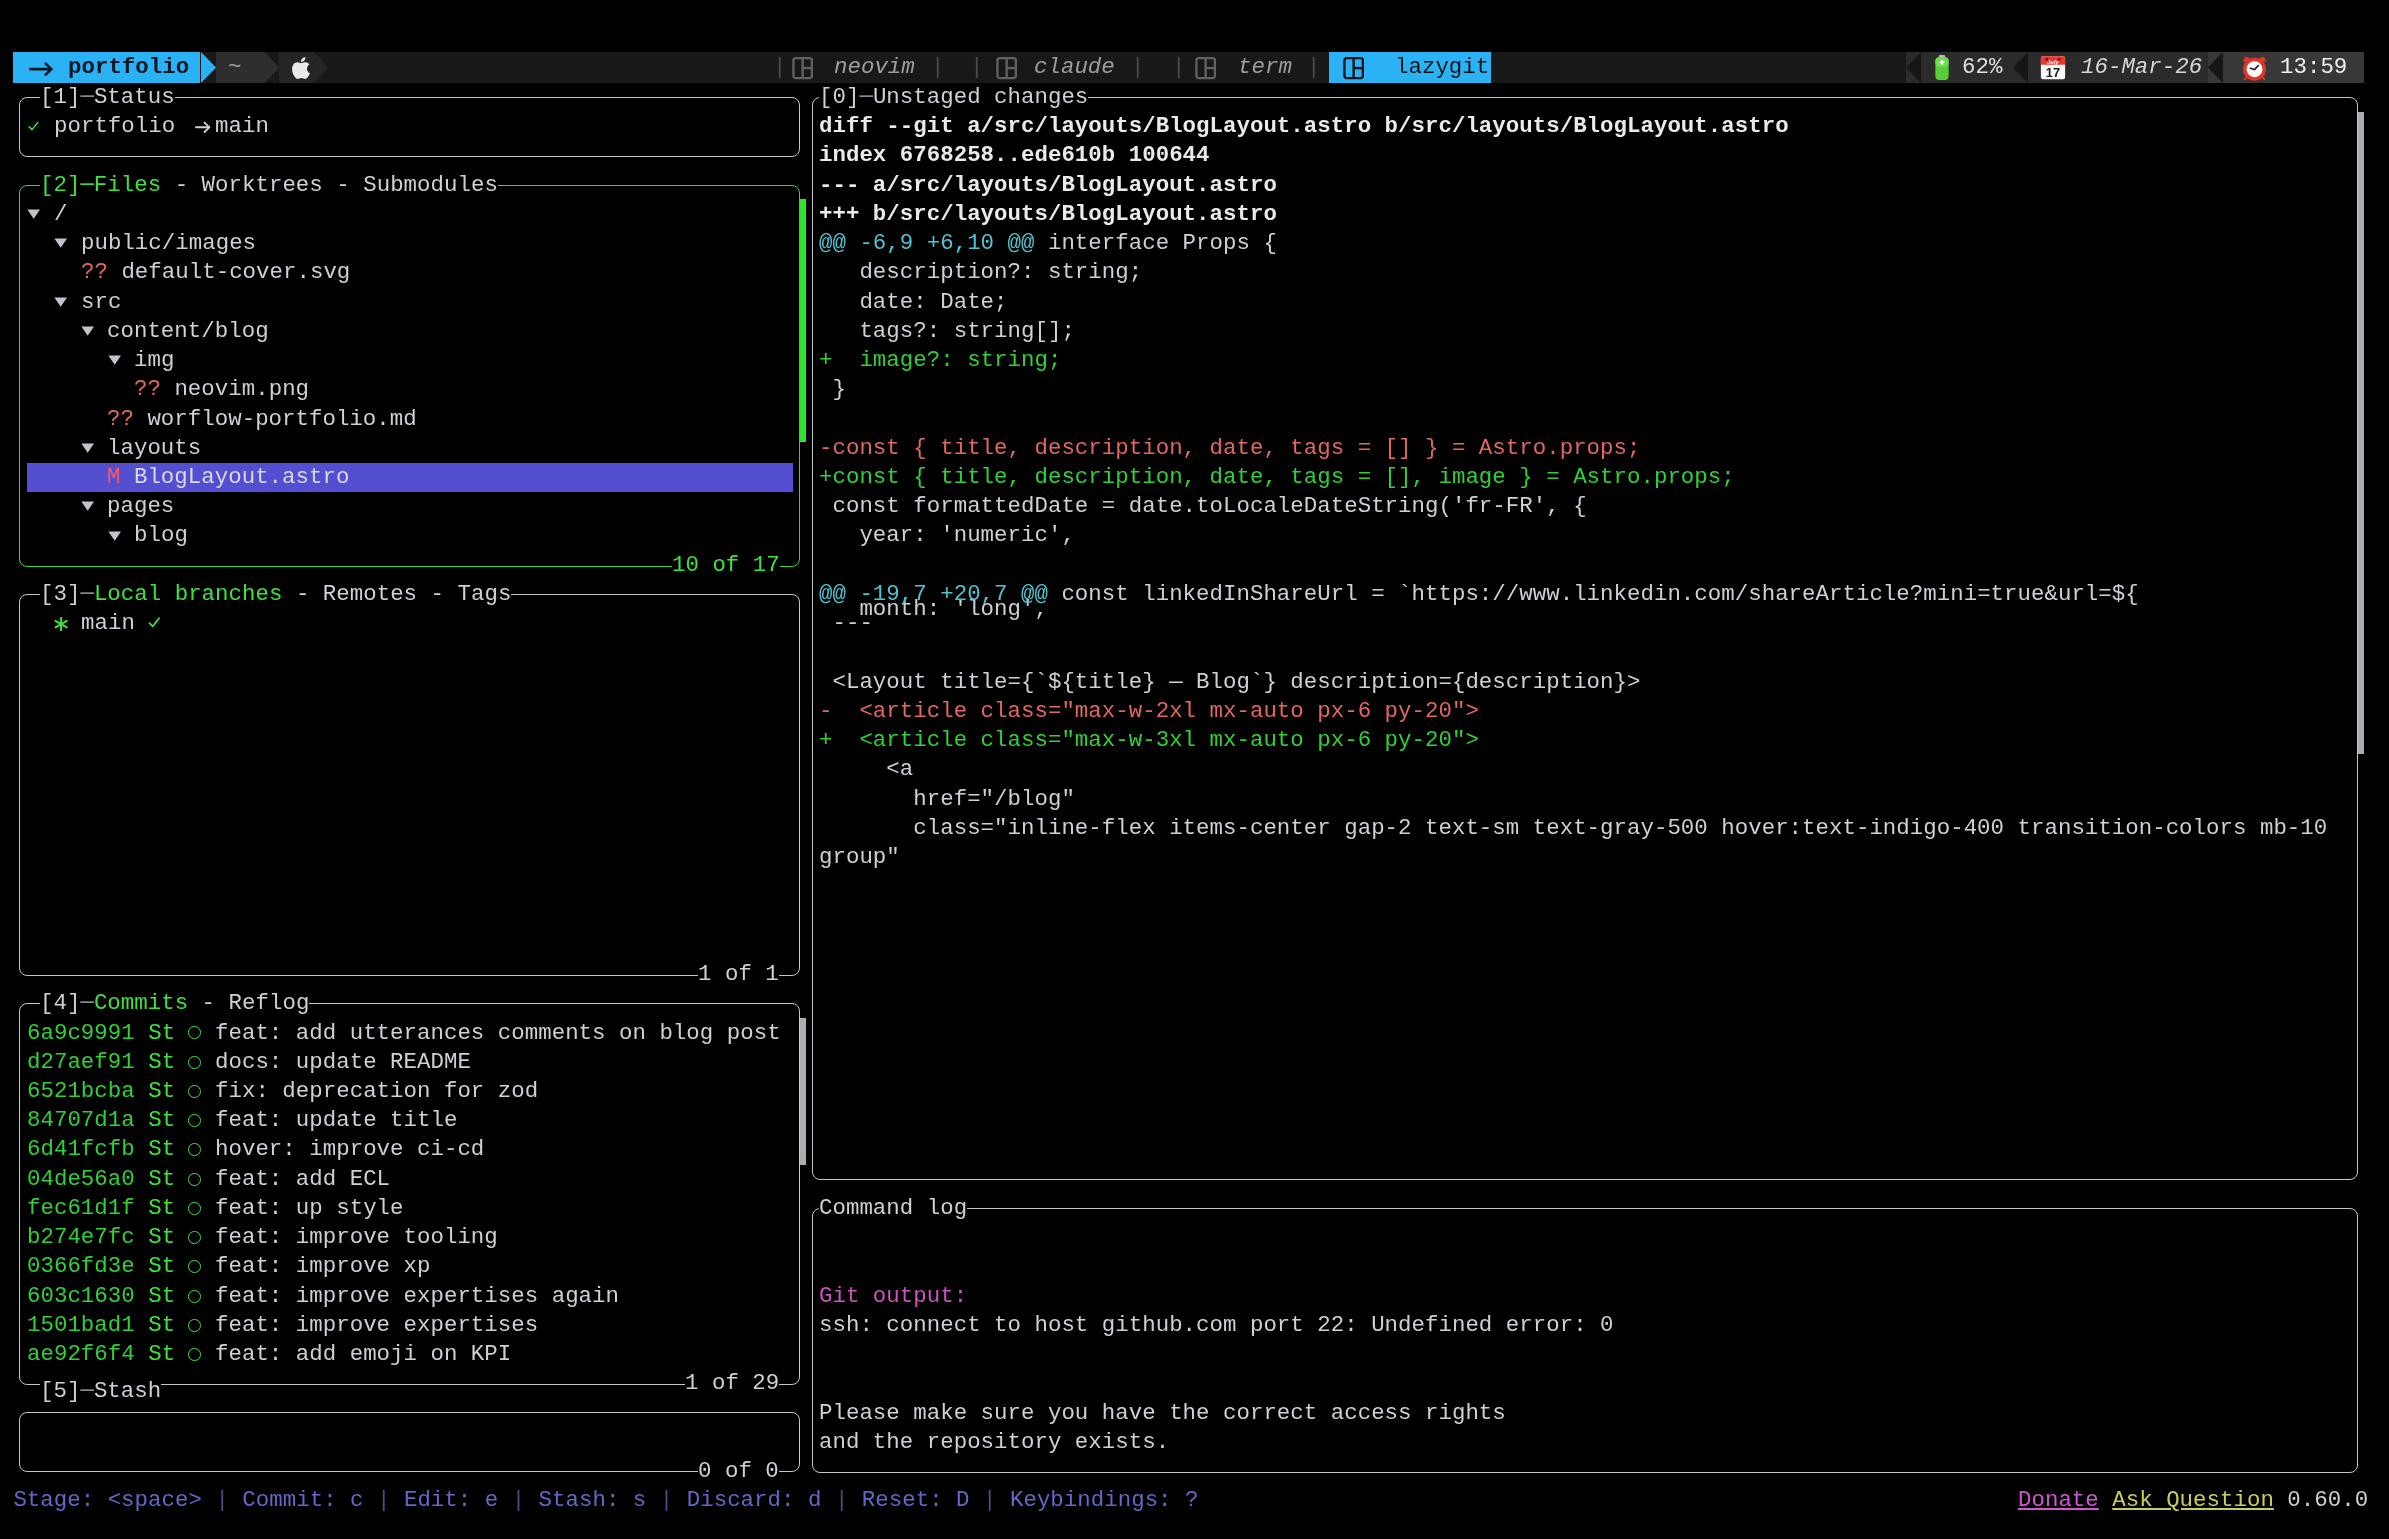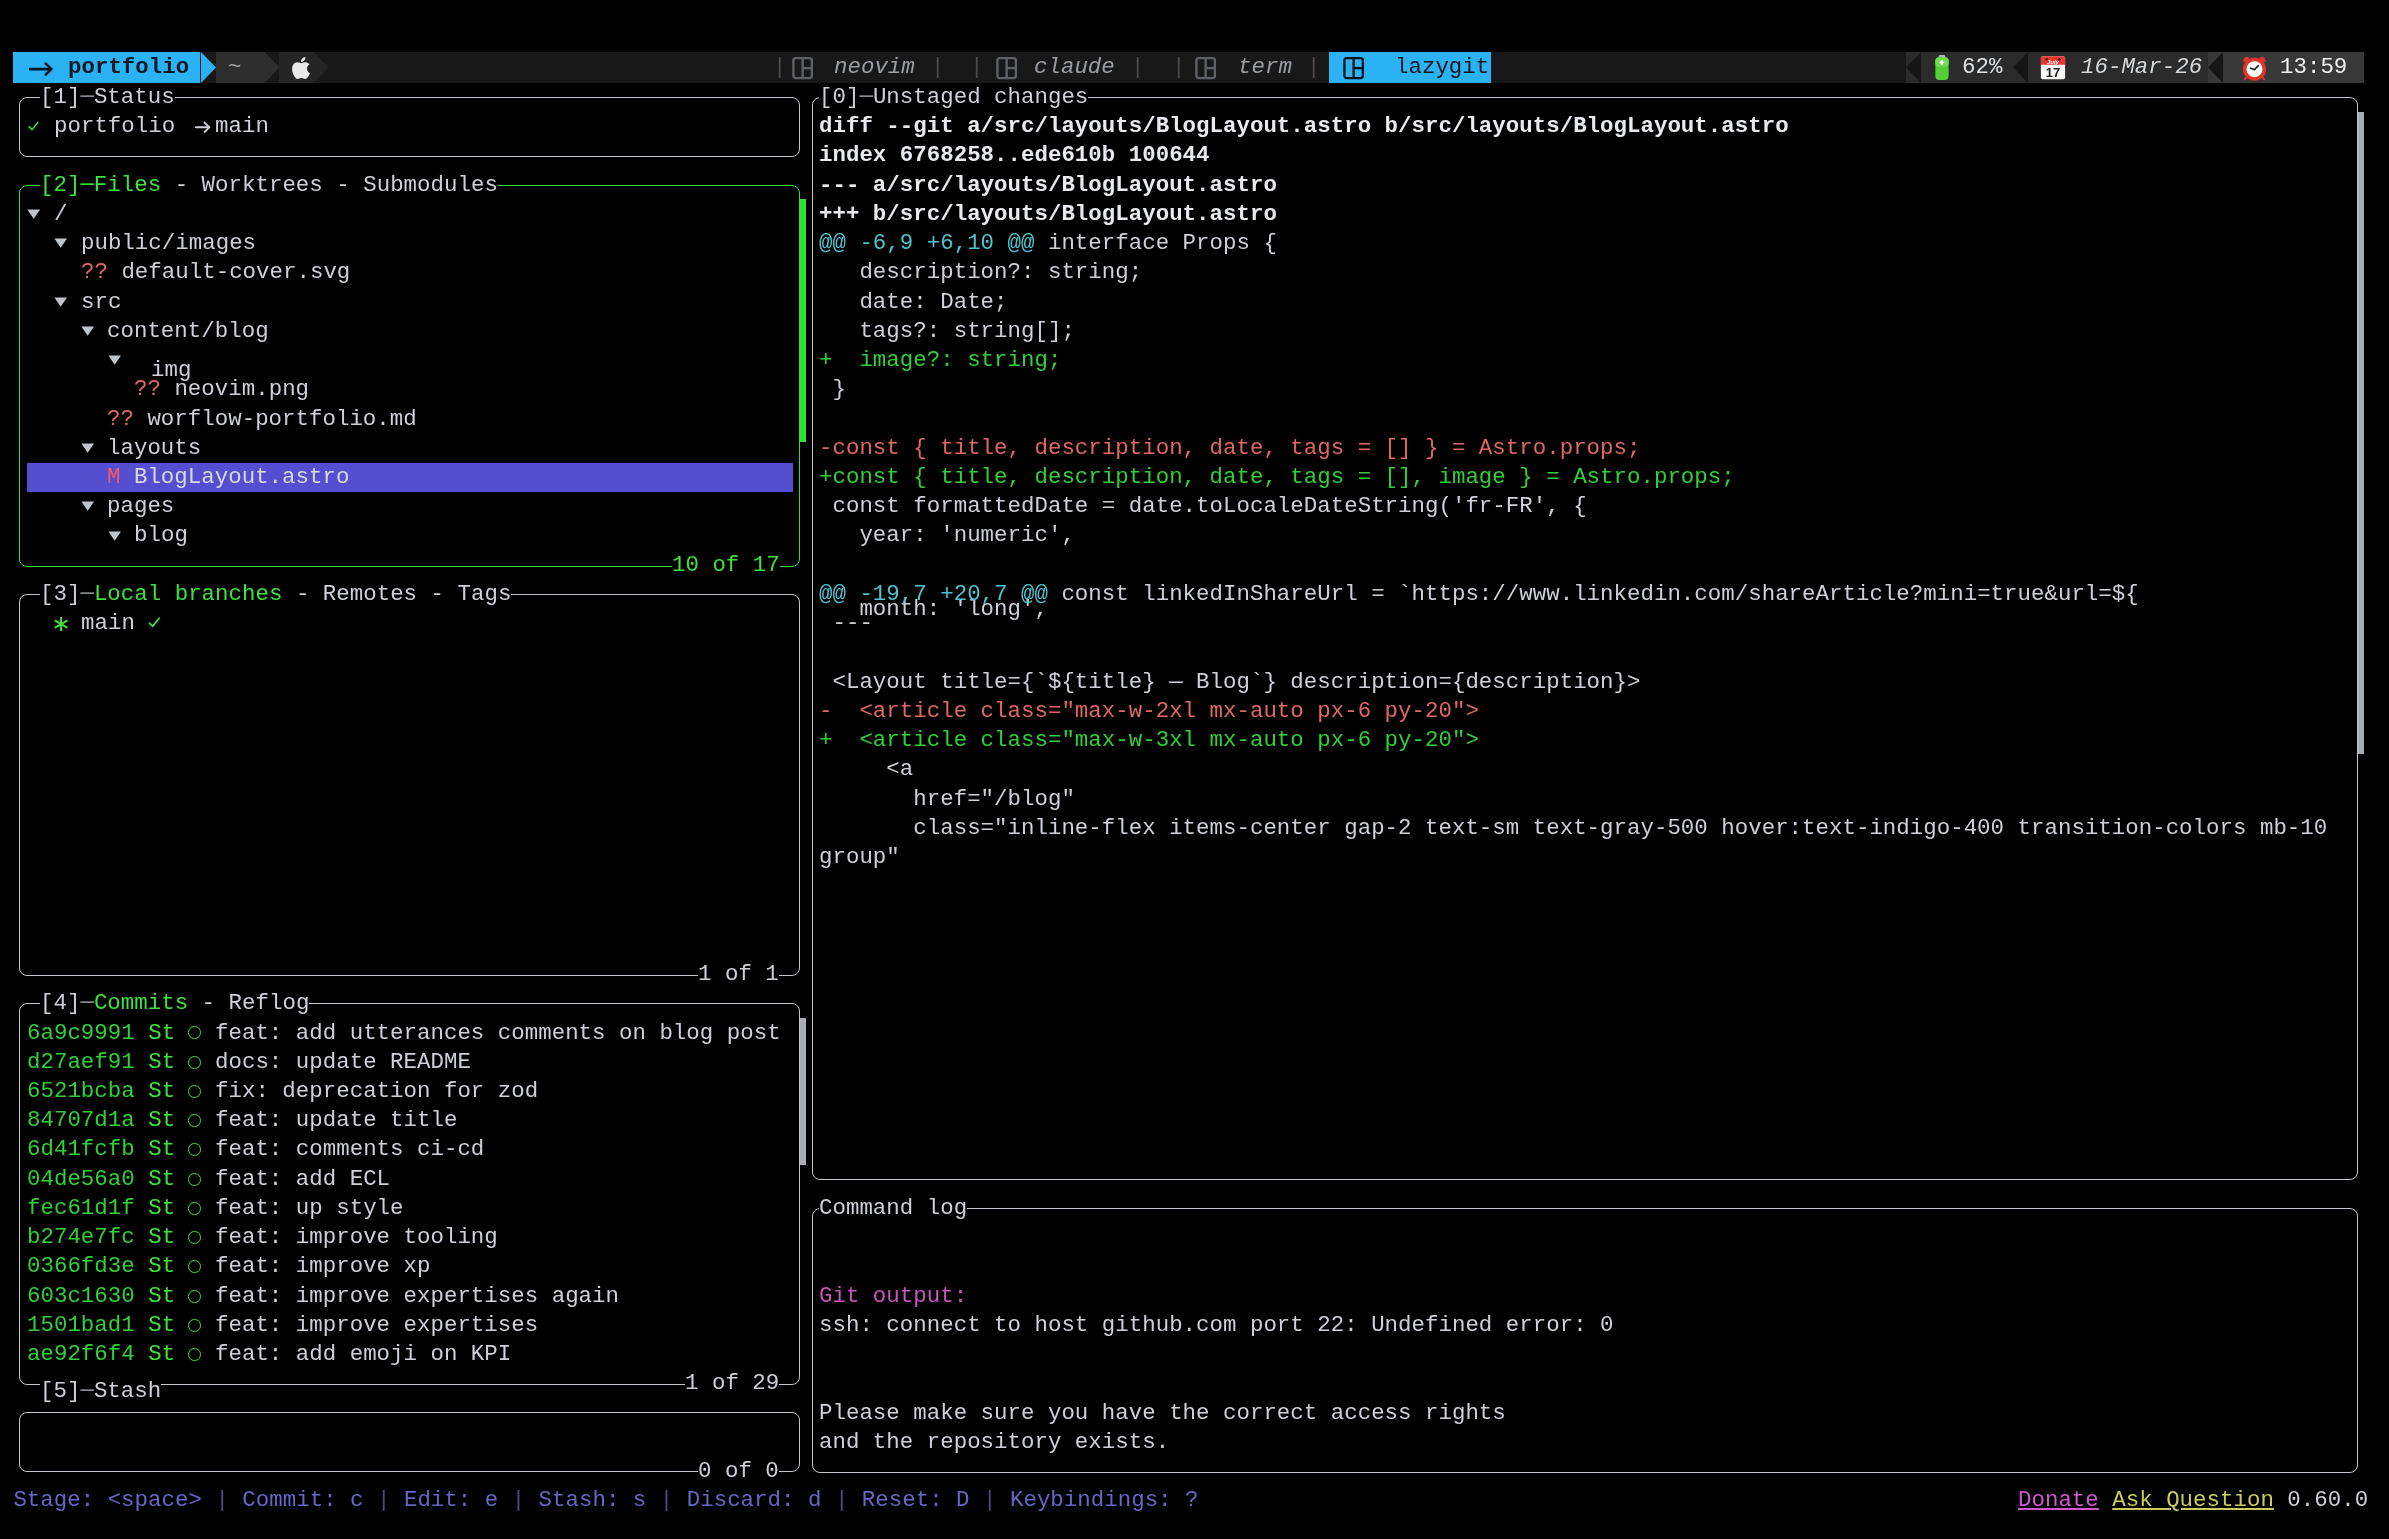--- a/index.html
+++ b/index.html
@@ -170,21 +170,21 @@
       <path d="M0.5 0.5 H16.5 L8.5 12.5 Z" fill="#c0c5cb"></path>
     </svg>
 <div class="t w" style="left:81px;top:288px;">src</div>
 <svg style="left:81px;top:326px" width="13.4" height="10.3" viewBox="0 0 17 13">
       <path d="M0.5 0.5 H16.5 L8.5 12.5 Z" fill="#c0c5cb"></path>
     </svg>
 <div class="t w" style="left:107px;top:317px;">content/blog</div>
 <svg style="left:108px;top:355px" width="13.4" height="10.3" viewBox="0 0 17 13">
       <path d="M0.5 0.5 H16.5 L8.5 12.5 Z" fill="#c0c5cb"></path>
     </svg>
-<div class="t w" style="left:151px;top:346px;margin-top:10px;">img</div>
+<div class="t w" style="left:134px;top:346px;">img</div>
 <div class="t " style="left:134px;top:375px;"><span class="red">??</span> <span class="w">neovim.png</span></div>
 <div class="t " style="left:107px;top:405px;"><span class="red">??</span> <span class="w">worflow-portfolio.md</span></div>
 <svg style="left:81px;top:443px" width="13.4" height="10.3" viewBox="0 0 17 13">
       <path d="M0.5 0.5 H16.5 L8.5 12.5 Z" fill="#c0c5cb"></path>
     </svg>
 <div class="t w" style="left:107px;top:434px;">layouts</div>
 <div class="sb" style="left:27px;top:463px;width:766px;height:29px;background:#544fd1;z-index:2"></div>
 <div class="t " style="left:107px;top:463px;"><span style="color:#fb5864">M</span> <span style="color:#d6dae0">BlogLayout.astro</span></div>
 <svg style="left:81px;top:501px" width="13.4" height="10.3" viewBox="0 0 17 13">
       <path d="M0.5 0.5 H16.5 L8.5 12.5 Z" fill="#c0c5cb"></path>
@@ -212,21 +212,21 @@
 <div class="sb" style="left:188px;top:1056px;width:12.6px;height:12.6px;border:1.7px solid #3de23d;border-radius:50%;z-index:5"></div>
 <div class="t " style="left:215px;top:1048px;">docs: update README</div>
 <div class="t " style="left:27px;top:1077px;"><span class="grn">6521bcba</span> <span class="lg">St</span></div>
 <div class="sb" style="left:188px;top:1085px;width:12.6px;height:12.6px;border:1.7px solid #3de23d;border-radius:50%;z-index:5"></div>
 <div class="t " style="left:215px;top:1077px;">fix: deprecation for zod</div>
 <div class="t " style="left:27px;top:1106px;"><span class="grn">84707d1a</span> <span class="lg">St</span></div>
 <div class="sb" style="left:188px;top:1114px;width:12.6px;height:12.6px;border:1.7px solid #3de23d;border-radius:50%;z-index:5"></div>
 <div class="t " style="left:215px;top:1106px;">feat: update title</div>
 <div class="t " style="left:27px;top:1135px;"><span class="grn">6d41fcfb</span> <span class="lg">St</span></div>
 <div class="sb" style="left:188px;top:1143px;width:12.6px;height:12.6px;border:1.7px solid #3de23d;border-radius:50%;z-index:5"></div>
-<div class="t " style="left:215px;top:1135px;">feat: comments ci-cd</div>
+<div class="t " style="left:215px;top:1135px;">hover: improve ci-cd</div>
 <div class="t " style="left:27px;top:1165px;"><span class="grn">04de56a0</span> <span class="lg">St</span></div>
 <div class="sb" style="left:188px;top:1173px;width:12.6px;height:12.6px;border:1.7px solid #3de23d;border-radius:50%;z-index:5"></div>
 <div class="t " style="left:215px;top:1165px;">feat: add ECL</div>
 <div class="t " style="left:27px;top:1194px;"><span class="grn">fec61d1f</span> <span class="lg">St</span></div>
 <div class="sb" style="left:188px;top:1202px;width:12.6px;height:12.6px;border:1.7px solid #3de23d;border-radius:50%;z-index:5"></div>
 <div class="t " style="left:215px;top:1194px;">feat: up style</div>
 <div class="t " style="left:27px;top:1223px;"><span class="grn">b274e7fc</span> <span class="lg">St</span></div>
 <div class="sb" style="left:188px;top:1231px;width:12.6px;height:12.6px;border:1.7px solid #3de23d;border-radius:50%;z-index:5"></div>
 <div class="t " style="left:215px;top:1223px;">feat: improve tooling</div>
 <div class="t " style="left:27px;top:1252px;"><span class="grn">0366fd3e</span> <span class="lg">St</span></div>

